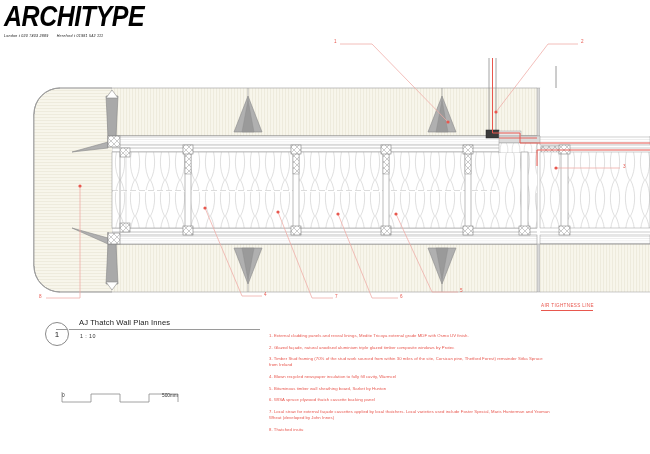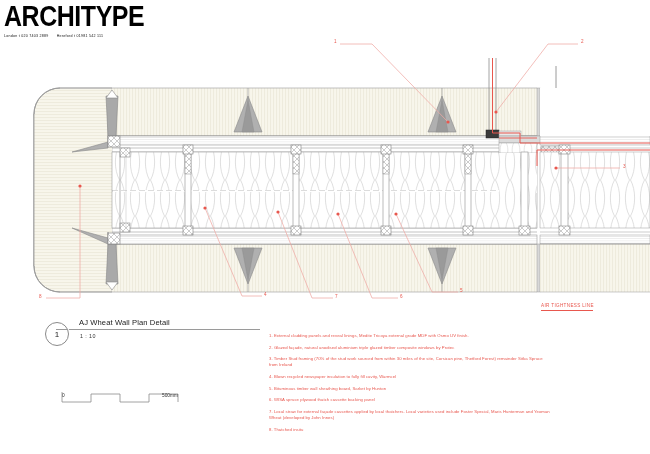--- a/index.html
+++ b/index.html
@@ -1,20 +1,20 @@
 <!DOCTYPE html>
 <html><head>
 <meta charset="utf-8">
 <style>
   html,body{margin:0;padding:0;background:#ffffff;}
   body{width:650px;height:454px;position:relative;overflow:hidden;
        font-family:"Liberation Sans",sans-serif;color:#1a1a1a;}
 
   
-  #logo-block{position:absolute;left:4px;top:2px;width:200px;}
+  #logo-block{position:absolute;left:4px;top:2px;width:200px;font-style:italic;}
   #logo-wordmark{font-family:"Liberation Sans",sans-serif;font-weight:700;
       font-size:29px;line-height:29px;letter-spacing:-0.5px;color:#000;
       transform:scaleX(0.86);transform-origin:left top;white-space:nowrap;}
   #logo-contact{font-size:3.6px;line-height:5px;color:#111;margin-top:3px;
       letter-spacing:0.25px;white-space:nowrap;}
   #logo-contact span{margin-right:7px;}
 
   
   #drawing{position:absolute;left:0;top:0;width:650px;height:454px;}
   #drawing svg{display:block;}
@@ -278,21 +278,21 @@
 <div class="leader-num" style="left:335px;top:294px;">7</div>
 <div class="leader-num" style="left:400px;top:294px;">6</div>
 <div class="leader-num" style="left:460px;top:288px;">5</div>
 
 <div id="title-block">
   <div id="tb-row">
     <div id="tb-circle">
       <span>1</span>
     </div>
     <div id="tb-text">
-      <div id="tb-name">AJ Wheat Wall Plan Detail</div>
+      <div id="tb-name">AJ Thatch Wall Plan Innes</div>
       <div id="tb-rule"></div>
       <div id="tb-scale">1 : 10</div>
     </div>
   </div>
 </div>
 <div id="tb-line-left"></div>
 
 <div id="scalebar">
   <div id="sb-labels">
     <span id="sb-zero">0</span>

